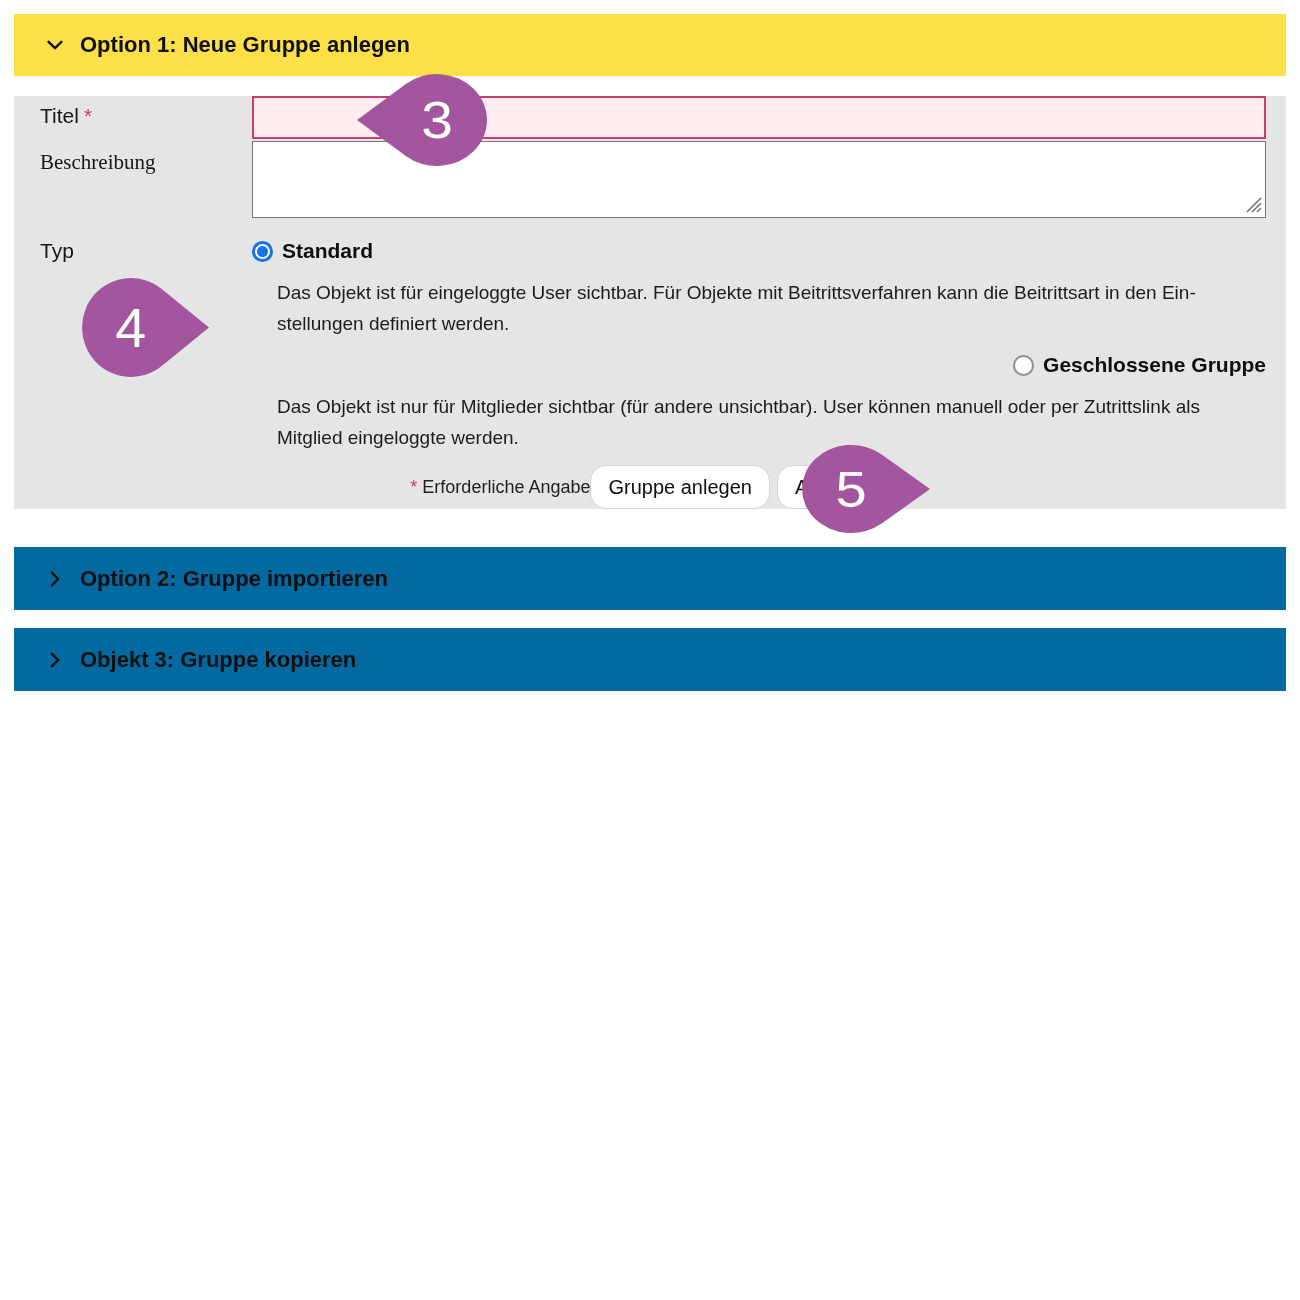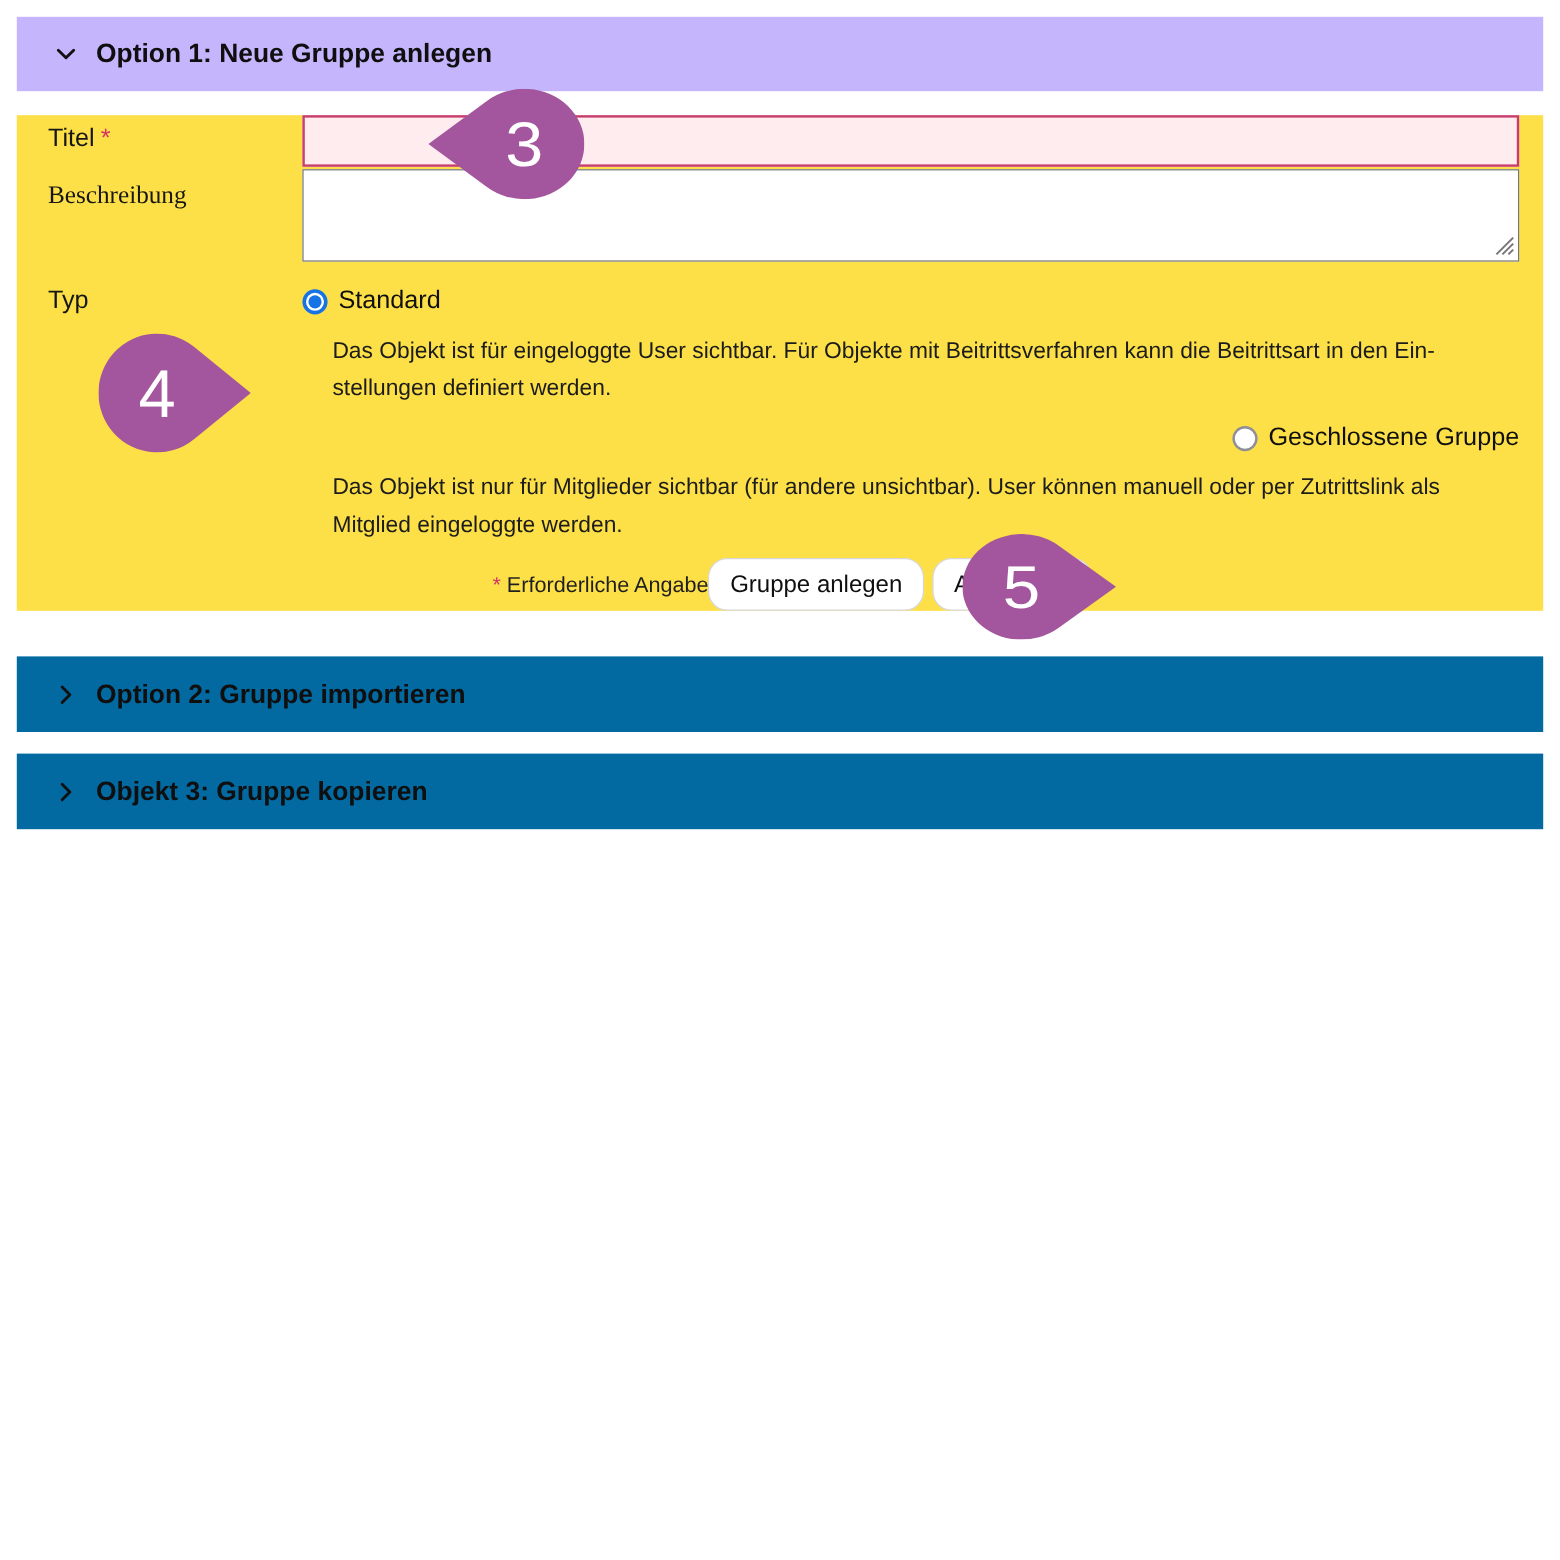--- a/index.html
+++ b/index.html
@@ -12,27 +12,27 @@
     overflow:hidden;
   }
   .wrap { position:absolute; left:14px; top:14px; width:1272px; }
 
   
   .acc-header {
     display:flex; align-items:center; gap:14px;
     padding-left:30px; box-sizing:border-box;
     cursor:pointer;
   }
-  .acc-header.open   { background:#c4b5fd; height:62px; }
+  .acc-header.open   { background:#fde047; height:62px; }
   .acc-header.closed { background:#0369a1; height:63px; }
   .acc-title { font-size:22px; font-weight:700; color:#0f0f0f; }
   .chev { width:22px; height:22px; flex:0 0 auto; }
 
   
-  .panel { background:#fde047; }
+  .panel { background:#e5e5e5; }
   .form-row { display:flex; align-items:flex-start; }
   .label-col {
     width:238px; box-sizing:border-box; padding-left:26px;
     font-size:21px; color:#161616; line-height:24px;
   }
   .control-col { width:1014px; }
 
   .row-titel { margin-top:20px; }
   .row-titel .label-col { padding-top:8px; }
   .row-besch { margin-top:2px;font-family:Liberation Serif, serif; }
@@ -53,21 +53,21 @@
   .resize-handle { position:absolute; right:4px; bottom:5px; width:18px; height:18px; cursor:nwse-resize; }
 
   .radio-row { display:flex; align-items:center; gap:9px; cursor:pointer; }
   .radio { width:21px; height:21px; border-radius:50%; box-sizing:border-box; background:#fff; flex:0 0 auto; }
   .radio.checked { border:3px solid #1673e6; position:relative; }
   .radio.checked::after {
     content:""; position:absolute; left:2px; top:2px; right:2px; bottom:2px;
     border-radius:50%; background:#1673e6;
   }
   .radio.unchecked { border:2.5px solid #8f8f97; }
-  .radio-label { font-size:21px; color:#0f0f0f; line-height:24px; }
+  .radio-label { font-size:21px; color:#0f0f0f; line-height:24px;font-weight:bold; }
 
   .help {
     margin:14px 0 0 25px; width:989px;
     font-size:19px; line-height:31px; color:#1c1c1c;
     hyphens:manual;
   }
   .radio-row.second { margin-top:14px;justify-content:flex-end; }
 
   .footer-row {
     display:flex; align-items:center; justify-content:center;

